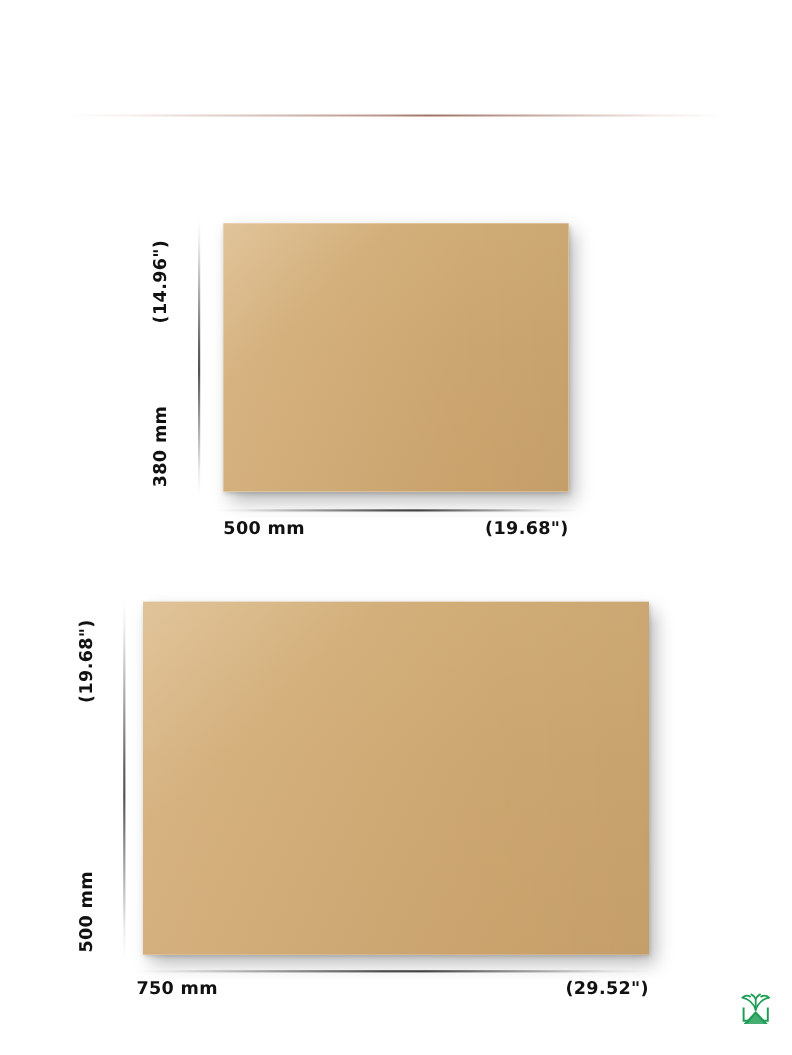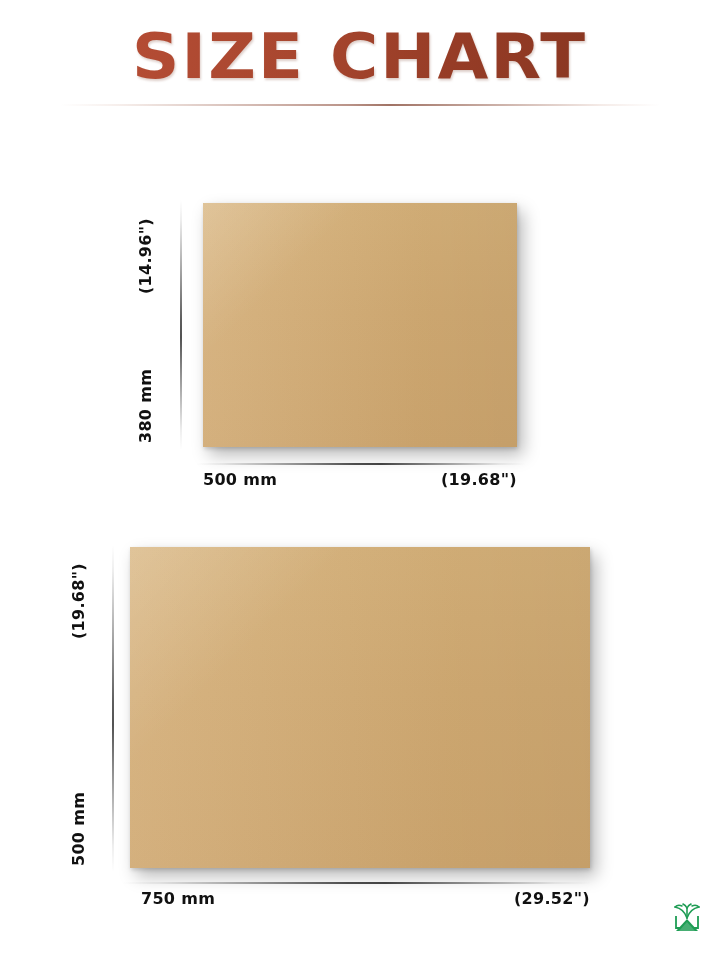--- a/index.html
+++ b/index.html
@@ -131,40 +131,37 @@
 
   
   #b1-h-in  { left: 155px; top: 275px; }          
   #b1-h-mm  { left: 155px; top: 424px; }          
   #b1-w-mm  { left: 203px; top: 470px; }          
   #b1-w-in  { left: 441px; top: 470px; }          
 
   
   #b2-h-in  { left: 88px;  top: 620px; }          
   #b2-h-mm  { left: 88px;  top: 847px; }          
-  #b2-w-mm  { left: 141px; top: 889px; }          
+  #b2-w-mm  { left: 124px; top: 889px; }          
   #b2-w-in  { left: 514px; top: 889px; }          
 
   
   .logo {
     position: absolute;
     left: 668px;
     top: 898px;
     width: 38px;
     height: 42px;
   }
 </style>
 </head>
 <body>
 
 <div class="page">
 
-  <div class="title-wrap">
-    <span class="title">SIZE CHART</span>
-  </div>
   <div class="divider"></div>
 
   <div class="box" id="box-1"></div>
 
   <div class="vline" id="vline-1"></div>
   <div class="hline" id="hline-1"></div>
 
   <div class="dim vert" id="b1-h-in">(14.96")</div>
   <div class="dim vert" id="b1-h-mm">380 mm</div>
   <div class="dim" id="b1-w-mm">500 mm</div>

